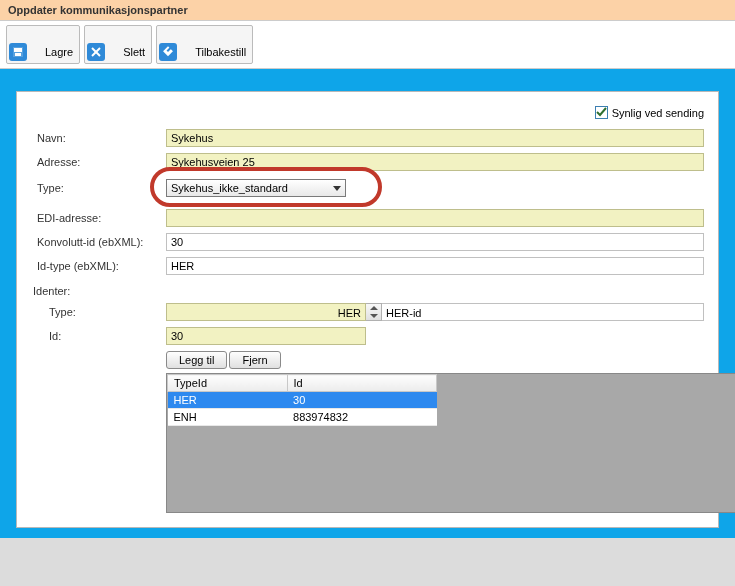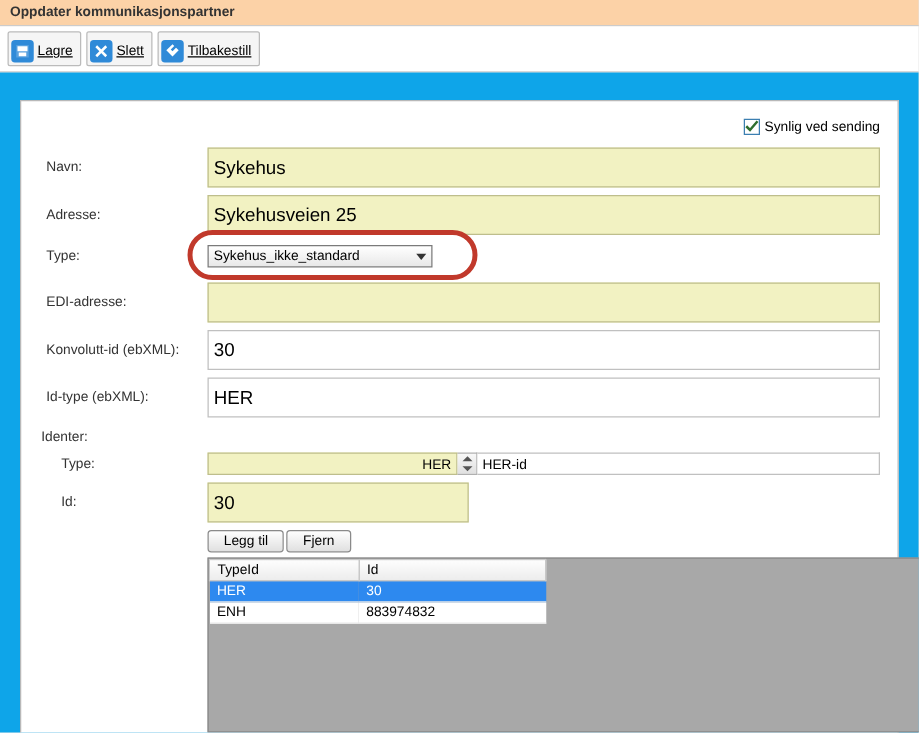--- a/index.html
+++ b/index.html
@@ -22,28 +22,27 @@
   .toolbar {
     background: #fff;
     padding: 4px 6px;
     border-bottom: 1px solid #ccc;
     display: flex;
     gap: 4px;
   }
   .tool-btn {
     display: inline-flex;
     align-items: center;
-    gap: 3px;
-    padding: 6px 6px 2px 2px;
+    gap: 18px;
+    padding: 17px 6px 2px 2px;
     border: 1px solid #bbb;
     background: #f5f5f5;
     cursor: pointer;
     border-radius: 2px;
     font-size: 11px;
-    text-decoration: underline;
   }
   .icon-box {
     width: 18px; height: 18px;
     border-radius: 3px;
     display: inline-flex;
     align-items: center;
     justify-content: center;
   }
   .icon-blue { background: #2f8ad8; }
   .icon-svg { display: block; }
@@ -80,24 +79,24 @@
     align-items: center;
     margin-bottom: 6px;
   }
   .form-label {
     width: 135px;
     color: #333;
     padding-left: 6px;
   }
   .form-input {
     flex: 1;
-    height: 32px;
+    height: 18px;
     border: 1px solid #bebe8c;
     padding: 0 4px;
-    font-size: 15px;
+    font-size: 11px;
     font-family: inherit;
   }
   .bg-yellow { background: #f2f2c2; }
   .bg-white  { background: #fff; border-color:#c0c0c0; }
   .post-wrap {
     display: flex;
     flex: 1;
   }
   .post-a {
     width: 200px;

